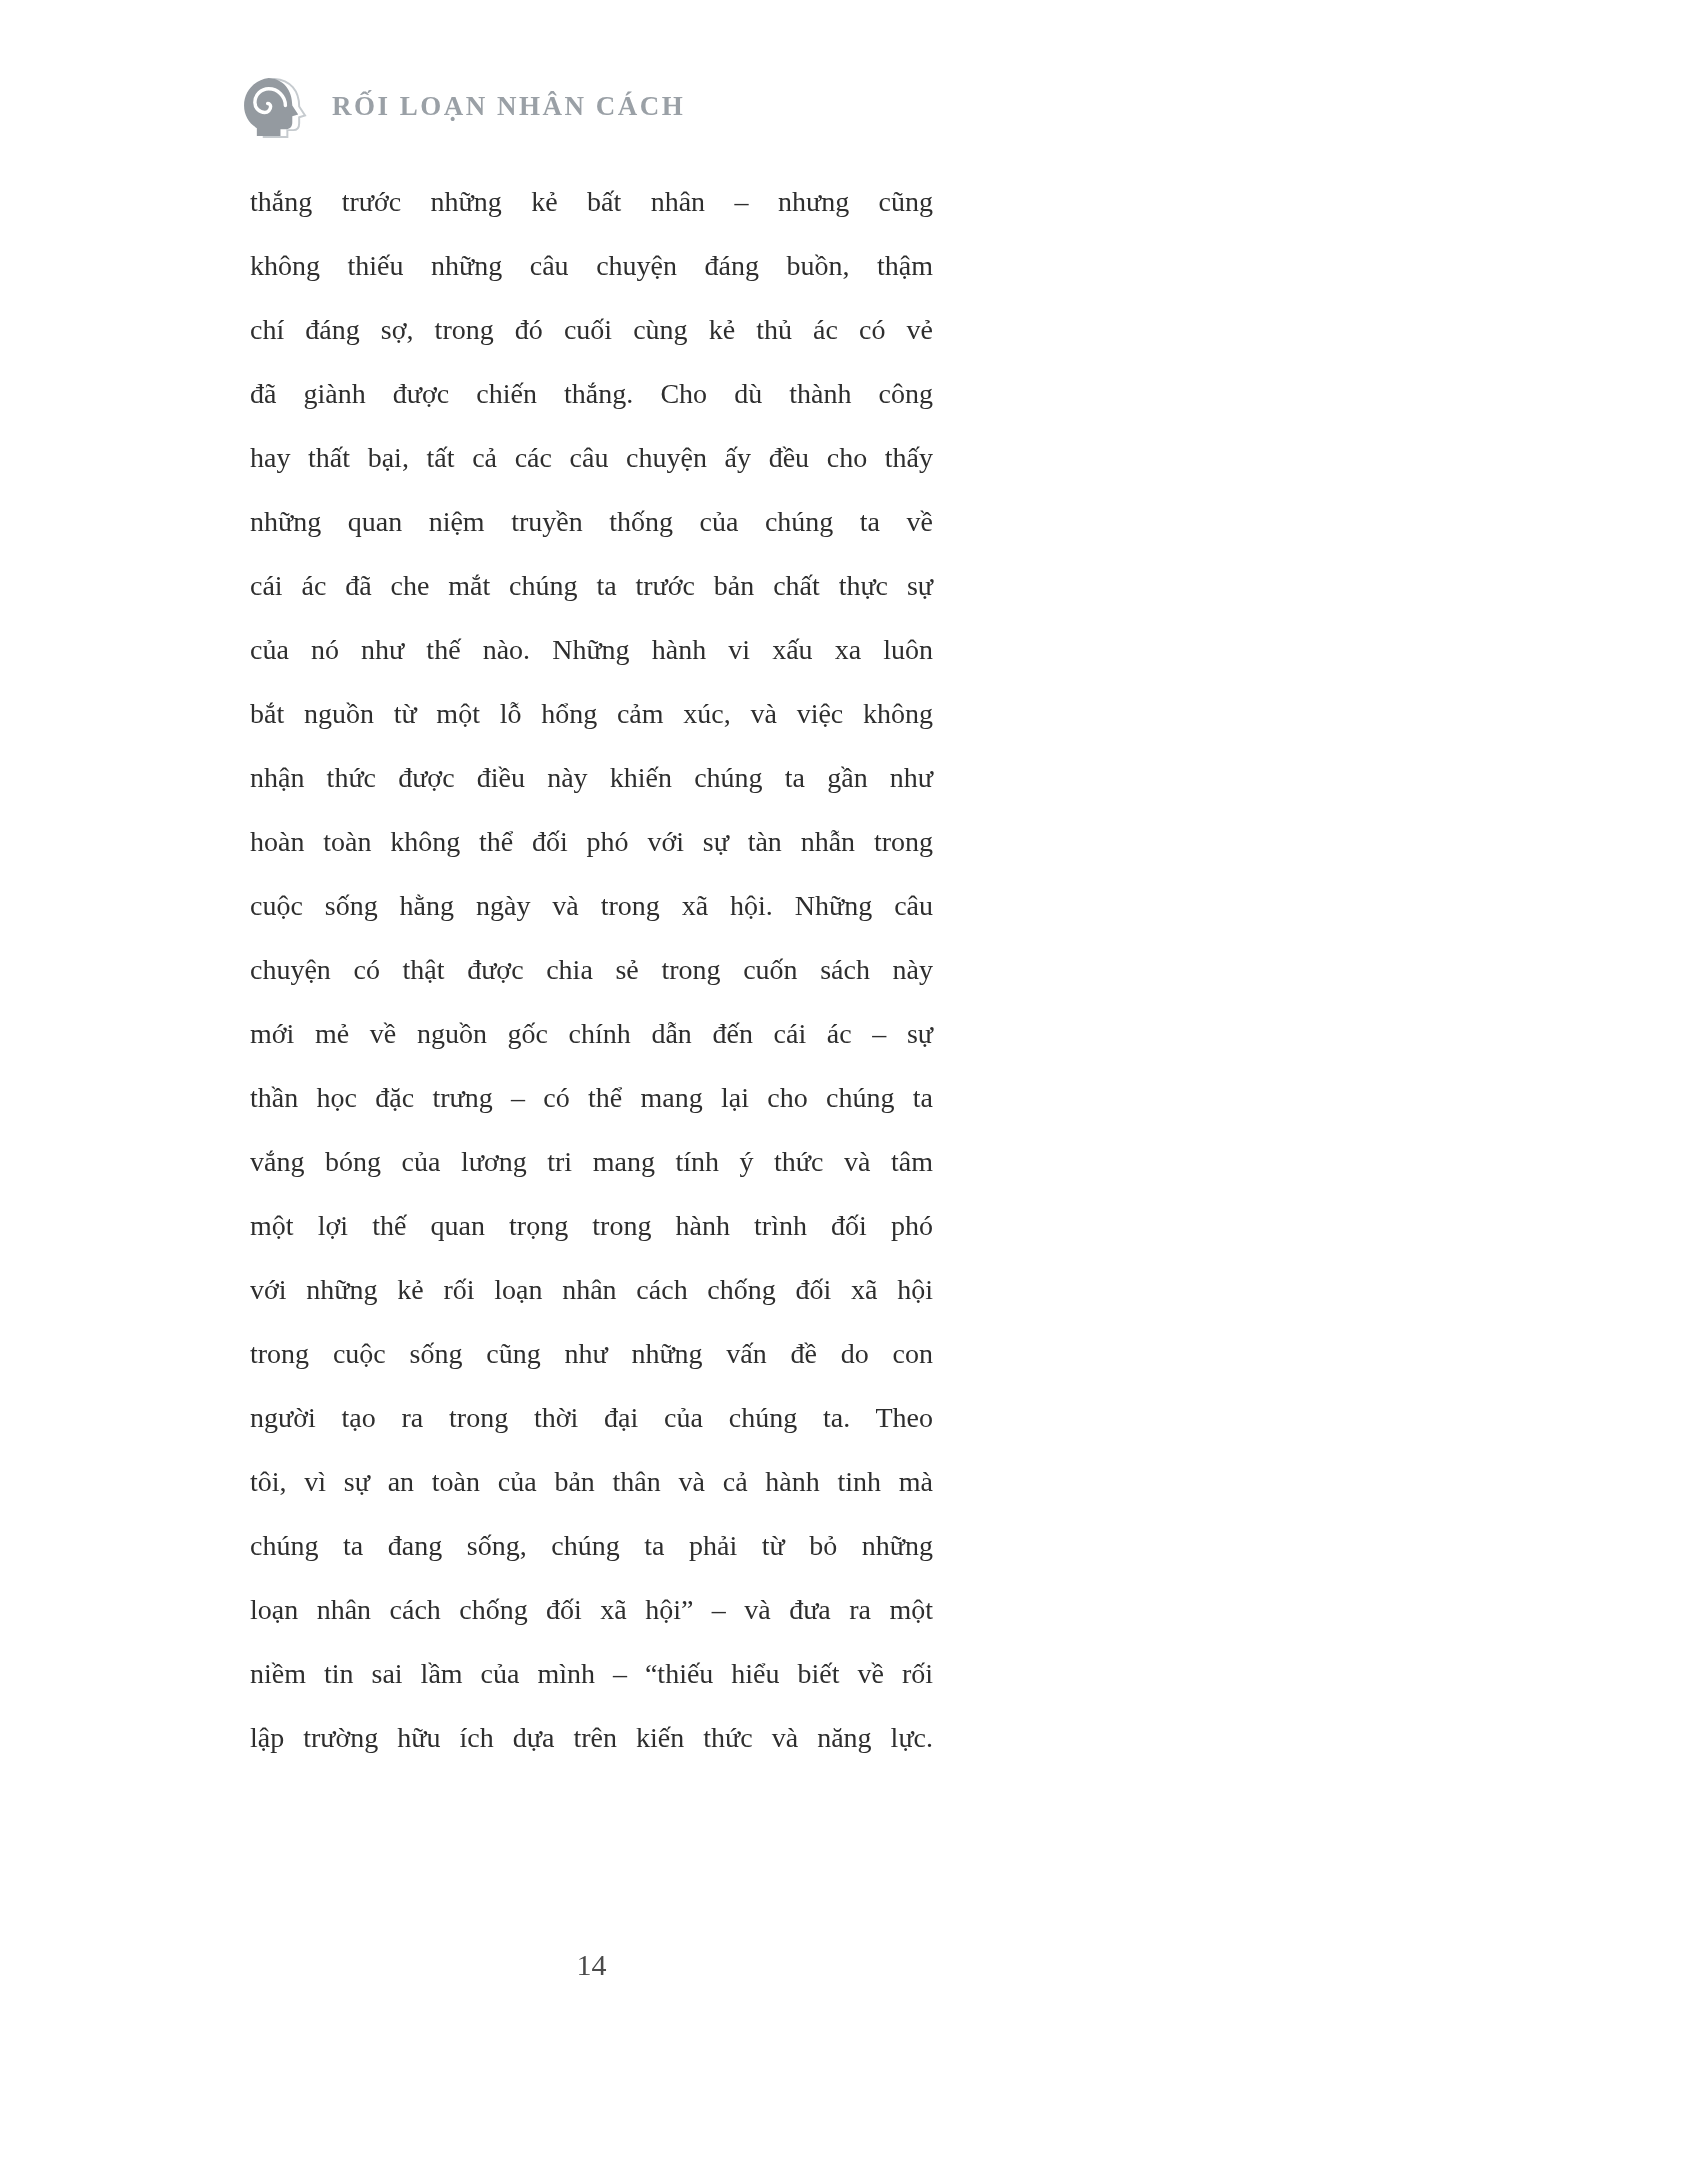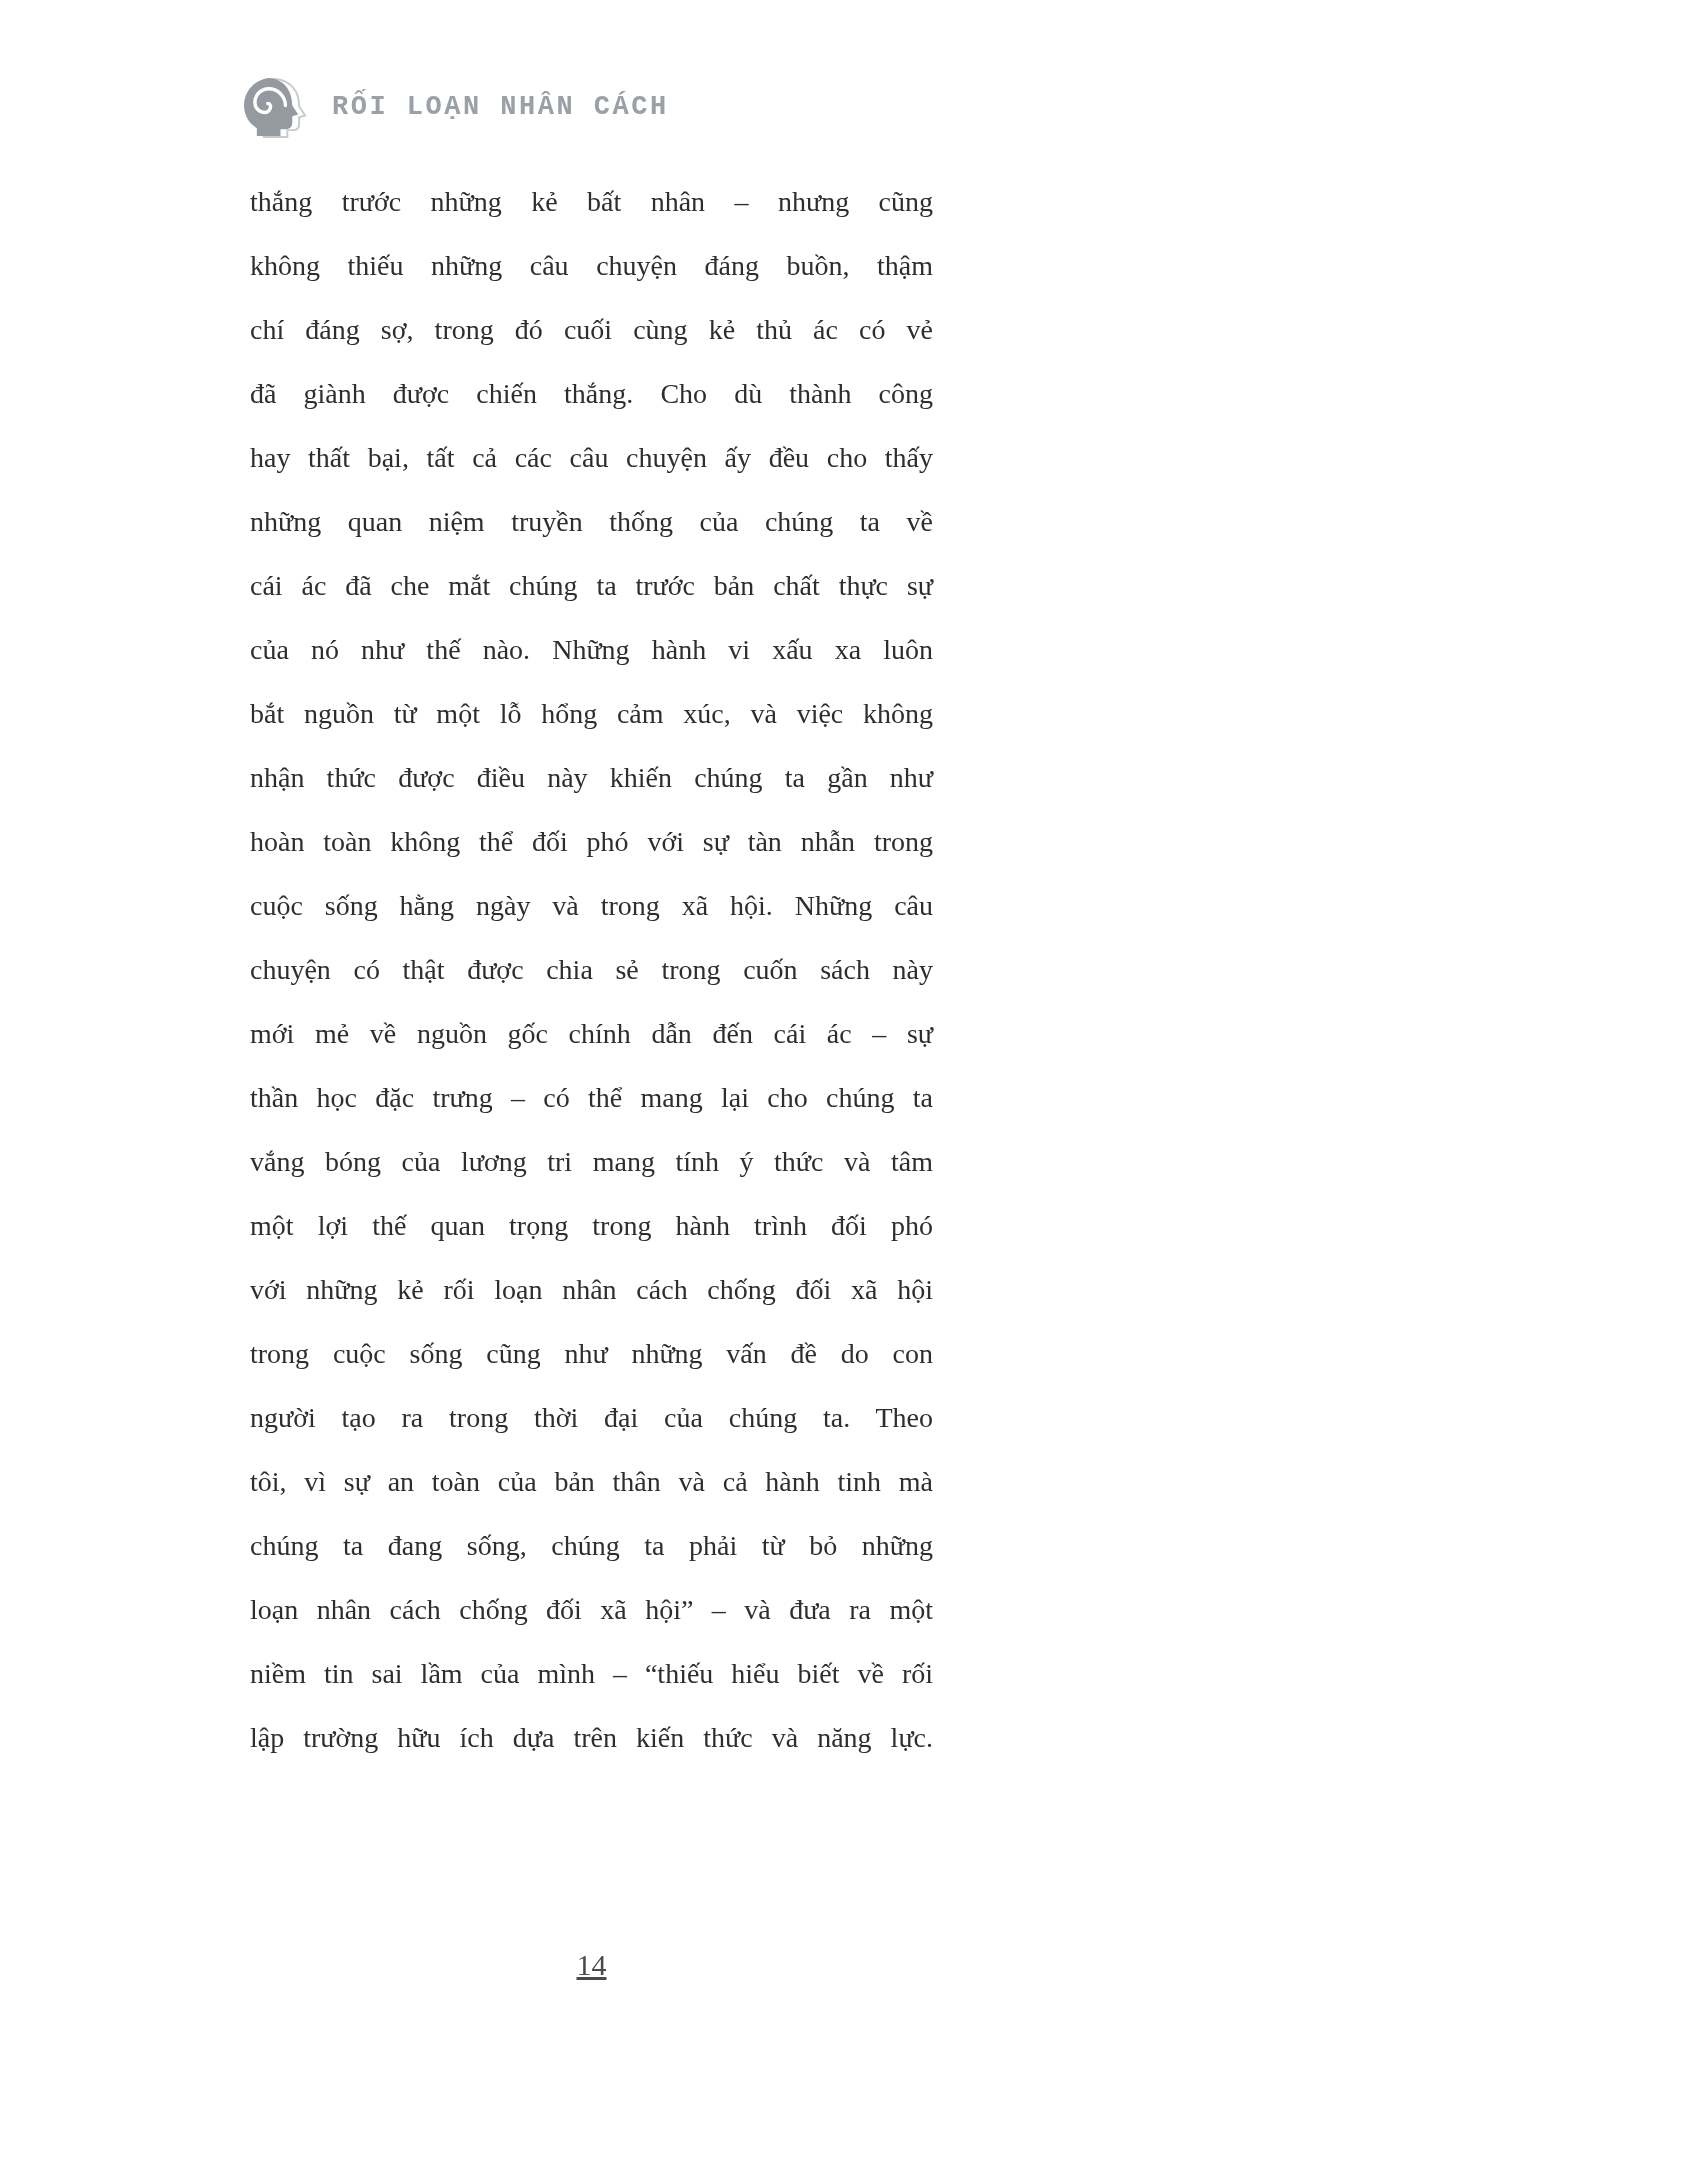--- a/index.html
+++ b/index.html
@@ -19,21 +19,21 @@
     overflow:hidden;
     font-family:"Liberation Serif","DejaVu Serif",serif;
   }
   .page-header{
     position:absolute;
     left:241px;top:75px;
     display:flex;align-items:center;gap:16px;
   }
   .logo{display:inline-block;width:75px;height:63px;}
   .header-title{
-    font-family:Liberation Mono, monospace;
+    font-family:Liberation Serif, serif;
     font-weight:700;
     font-size:27px;
     letter-spacing:2.5px;
     color:var(--header-gray);
     white-space:nowrap;
   }
   .body-text{
     position:absolute;
     left:250px;top:170px;width:683px;
     font-size:28px;
@@ -48,21 +48,20 @@
   }
   .page-footer{
     position:absolute;
     left:250px;top:1948px;width:683px;
     text-align:center;
   }
   .page-number{
     font-family:"Liberation Serif","DejaVu Serif",serif;
     font-size:30px;
     color:var(--page-number);
-    text-decoration:underline;
   }
 </style>
 </head>
 <body>
 
 <div class="page">
 
   <header class="page-header">
     <span class="logo">
       <svg viewBox="0 0 76 64" width="75" height="63" aria-hidden="true">

